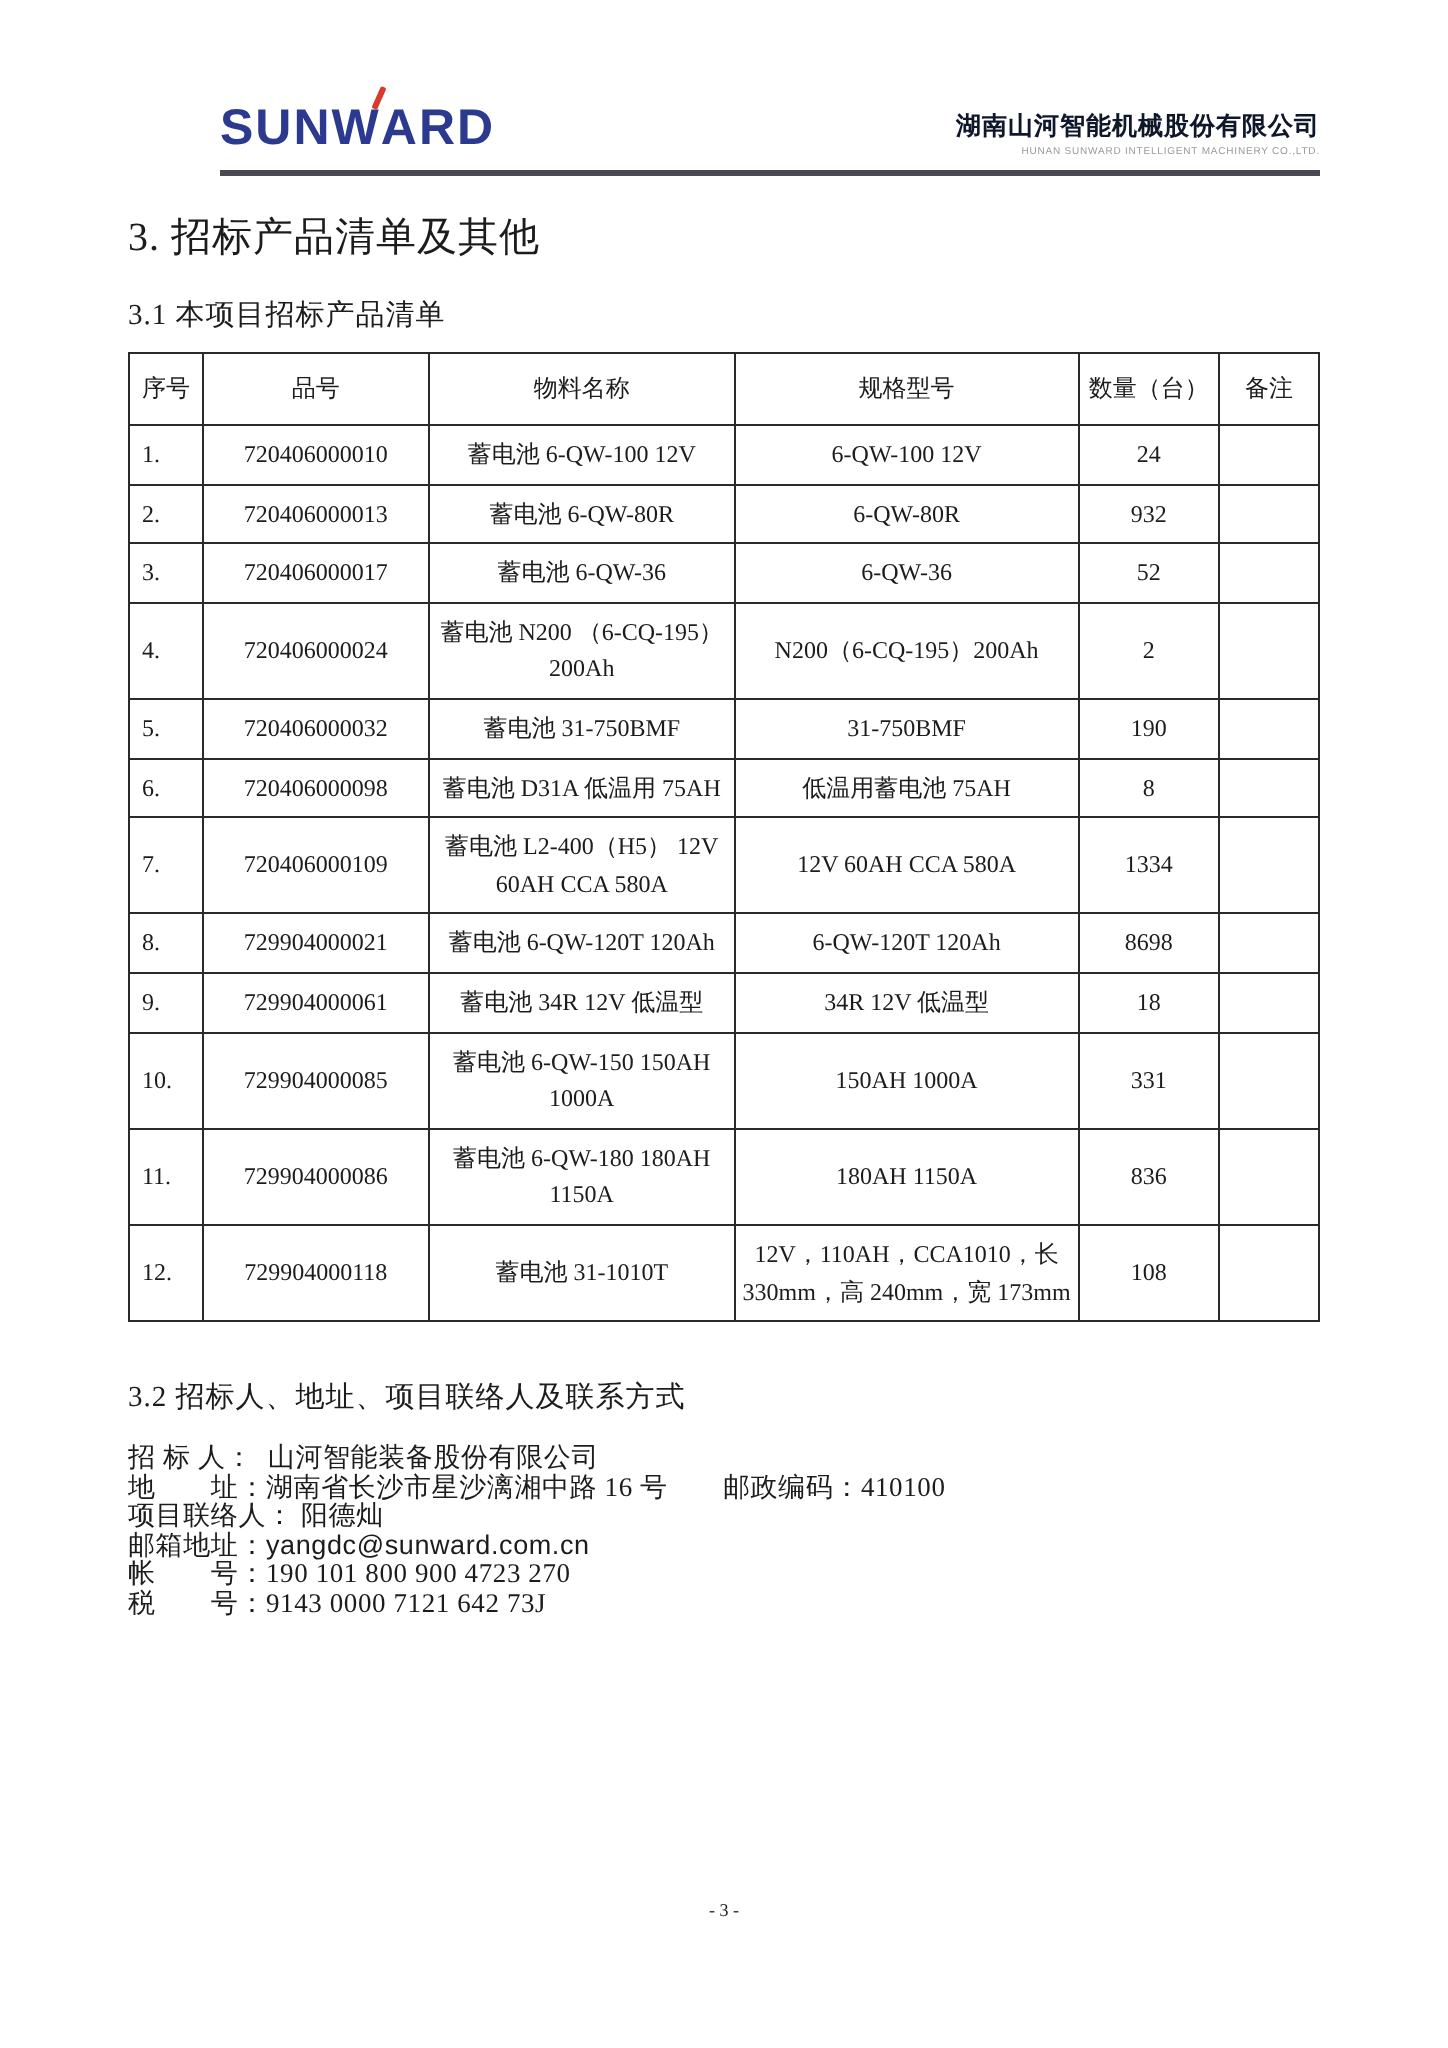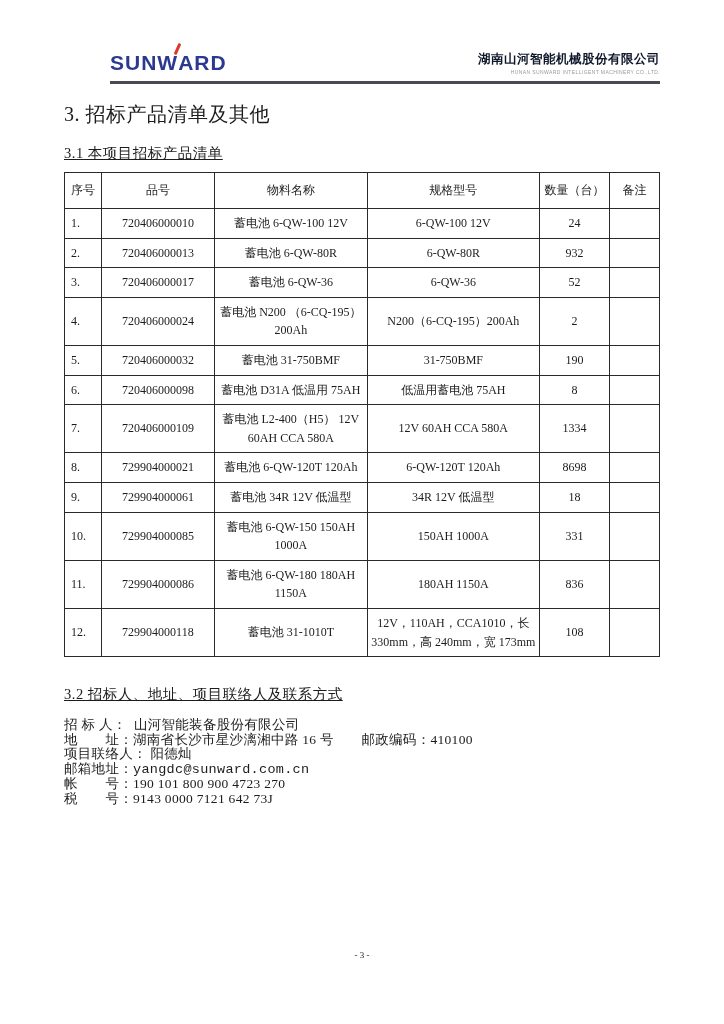--- a/index.html
+++ b/index.html
@@ -21,21 +21,21 @@
   .doc-header {
     display: flex;
     justify-content: space-between;
     align-items: flex-end;
     padding-top: 52px;
     margin-left: 46px; 
   }
   .logo {
     font-family: "Liberation Sans", "DejaVu Sans", sans-serif;
     font-weight: bold;
-    font-size: 21px;
+    font-size: 25px;
     letter-spacing: 1px;
     color: #2b3a8f;
     line-height: 1;
     padding-bottom: 6px;
   }
   .logo .logo-w { position: relative; display: inline-block; }
   .logo .logo-w .wtick {
     position: absolute;
     top: -9px;
     right: -1px;
@@ -73,21 +73,20 @@
     margin-top: 17px;
     font-size: 20px;
     font-weight: normal;
     letter-spacing: 0.5px;
   }
   .h-sub {
     margin-top: 16px;
     font-size: 14.5px;
     font-weight: normal;
     letter-spacing: 0.5px;
-    text-decoration: underline;
   }
 
   
   table.products {
     margin-top: 9px;
     width: 100%;
     border-collapse: collapse;
     table-layout: fixed;
   }
   table.products th, table.products td {
@@ -106,21 +105,21 @@
 
   
   .contact { margin-top: 14px; }
   .contact-line {
     font-size: 13.5px;
     line-height: 1;
     margin-top: 1px;
     letter-spacing: 0.3px;
     white-space: pre-wrap;
   }
-  .contact-line .mono-val { font-family: Liberation Mono, monospace; text-align: center; }
+  .contact-line .mono-val { font-family: Liberation Sans, sans-serif; text-align: center; }
 
   
   .page-footer {
     position: absolute;
     left: 0;
     right: 0;
     top: 950px;
     text-align: center;
     font-size: 9px;
     color: #222222;

